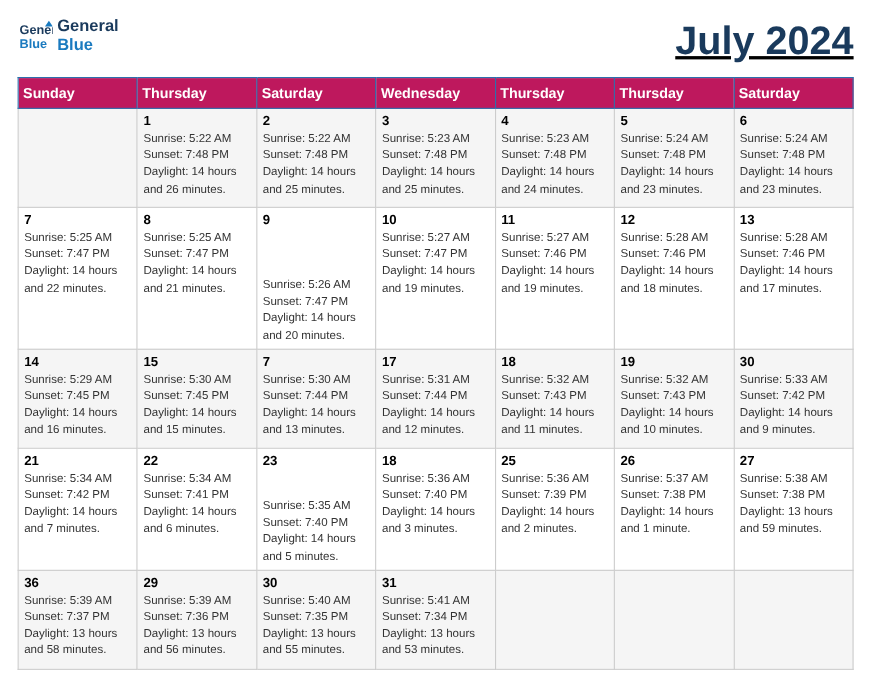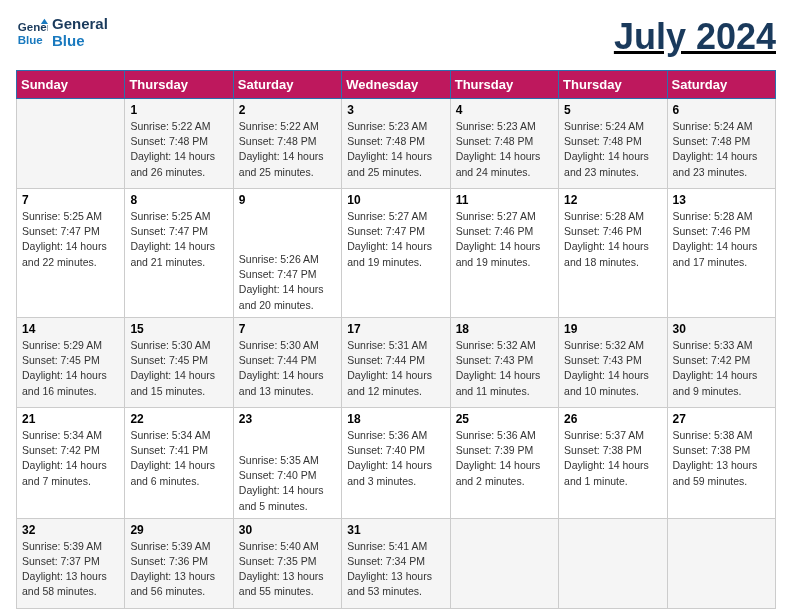--- a/index.html
+++ b/index.html
@@ -305,21 +305,21 @@
         <td>
           <span class="day-number">27</span>
           <div class="day-info" style="white-space: pre-line;">Sunrise: 5:38 AM
 Sunset: 7:38 PM
 Daylight: 13 hours
 and 59 minutes.</div>
         </td>
       </tr>
       <tr>
         <td>
-          <span class="day-number">32</span>
+          <span class="day-number">36</span>
           <div class="day-info" style="white-space: pre-line;">Sunrise: 5:39 AM
 Sunset: 7:37 PM
 Daylight: 13 hours
 and 58 minutes.</div>
         </td>
         <td>
           <span class="day-number">29</span>
           <div class="day-info" style="white-space: pre-line;">Sunrise: 5:39 AM
 Sunset: 7:36 PM
 Daylight: 13 hours

